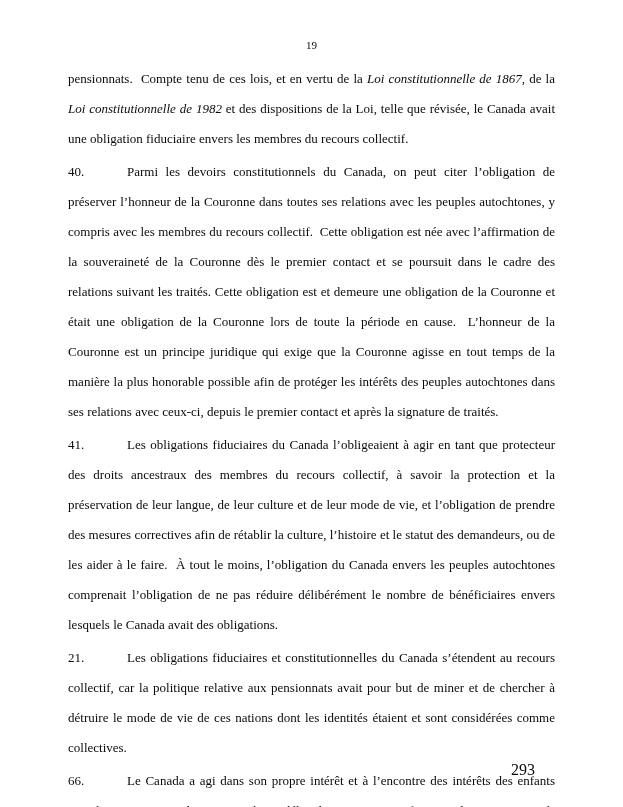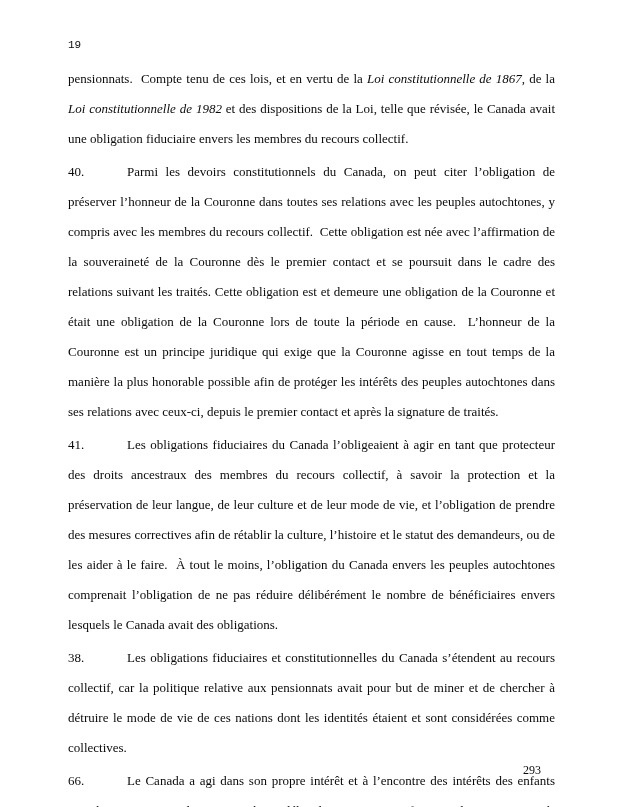--- a/index.html
+++ b/index.html
@@ -15,60 +15,59 @@
     color: #0a0a0a;
     overflow: hidden;
   }
   .content {
     position: absolute;
     left: 68px;
     top: 30px;
     width: 487px;
   }
   .page-header {
-    text-align: left;
+    text-align: center;
     font-size: 11px;
     line-height: 30px;
     margin-bottom: 4px;
-    font-family: Liberation Mono, monospace;
   }
   p.para {
     margin: 0 0 3px 0;
     font-size: 13px;
     line-height: 30px;
     text-align: justify;
     text-align-last: left;
   }
   .pnum {
     display: inline-block;
     width: 59px;
   }
   em.cite {
     font-style: italic;
   }
   .page-footer {
     position: absolute;
     top: 763px;
-    right: 82px;
-    font-size: 12px;
+    right: 88px;
+    font-size: 16px;
     line-height: 14px;
   }
 </style>
 </head>
 <body>
 
 <div class="content">
 
   <div class="page-header">19</div>
 
   <p class="para"><span>pensionnats.&nbsp; Compte tenu de ces lois, et en vertu de la </span><em class="cite">Loi constitutionnelle de 1867</em><span>, de la </span><em class="cite">Loi constitutionnelle de 1982</em><span> et des dispositions de la Loi, telle que révisée, le Canada avait une obligation fiduciaire envers les membres du recours collectif.</span></p>
 
   <p class="para"><span class="pnum">40.</span><span>Parmi les devoirs constitutionnels du Canada, on peut citer l’obligation de préserver l’honneur de la Couronne dans toutes ses relations avec les peuples autochtones, y compris avec les membres du recours collectif.&nbsp; Cette obligation est née avec l’affirmation de la souveraineté de la Couronne dès le premier contact et se poursuit dans le cadre des relations suivant les traités. Cette obligation est et demeure une obligation de la Couronne et était une obligation de la Couronne lors de toute la période en cause.&nbsp; L’honneur de la Couronne est un principe juridique qui exige que la Couronne agisse en tout temps de la manière la plus honorable possible afin de protéger les intérêts des peuples autochtones dans ses relations avec ceux-ci, depuis le premier contact et après la signature de traités.</span></p>
 
   <p class="para"><span class="pnum">41.</span><span>Les obligations fiduciaires du Canada l’obligeaient à agir en tant que protecteur des droits ancestraux des membres du recours collectif, à savoir la protection et la préservation de leur langue, de leur culture et de leur mode de vie, et l’obligation de prendre des mesures correctives afin de rétablir la culture, l’histoire et le statut des demandeurs, ou de les aider à le faire.&nbsp; À tout le moins, l’obligation du Canada envers les peuples autochtones comprenait l’obligation de ne pas réduire délibérément le nombre de bénéficiaires envers lesquels le Canada avait des obligations.</span></p>
 
-  <p class="para"><span class="pnum">38.</span><span>Les obligations fiduciaires et constitutionnelles du Canada s’étendent au recours collectif, car la politique relative aux pensionnats avait pour but de miner et de chercher à détruire le mode de vie de ces nations dont les identités étaient et sont considérées comme collectives.</span></p>
+  <p class="para"><span class="pnum">21.</span><span>Les obligations fiduciaires et constitutionnelles du Canada s’étendent au recours collectif, car la politique relative aux pensionnats avait pour but de miner et de chercher à détruire le mode de vie de ces nations dont les identités étaient et sont considérées comme collectives.</span></p>
 
   <p class="para"><span class="pnum">66.</span><span>Le Canada a agi dans son propre intérêt et à l’encontre des intérêts des enfants autochtones, non seulement en étant déloyal envers ces enfants et les communautés autochtones,</span></p>
 
 </div>
 
 <div class="page-footer">293</div>
 
 </body></html>

